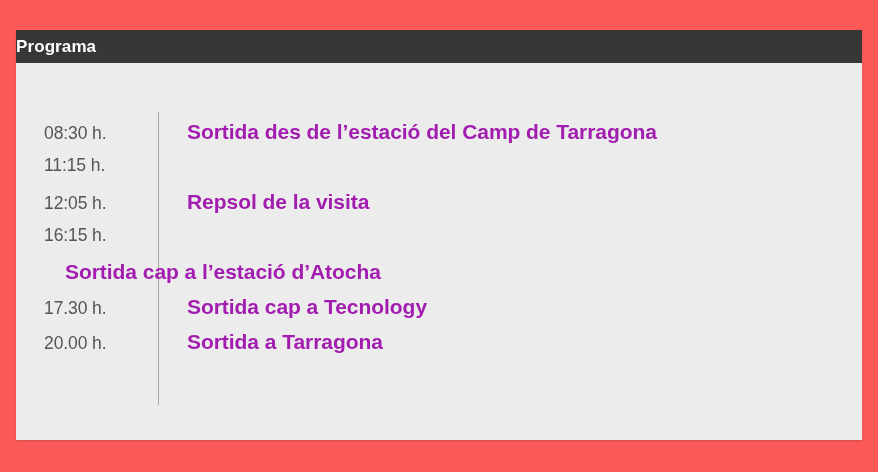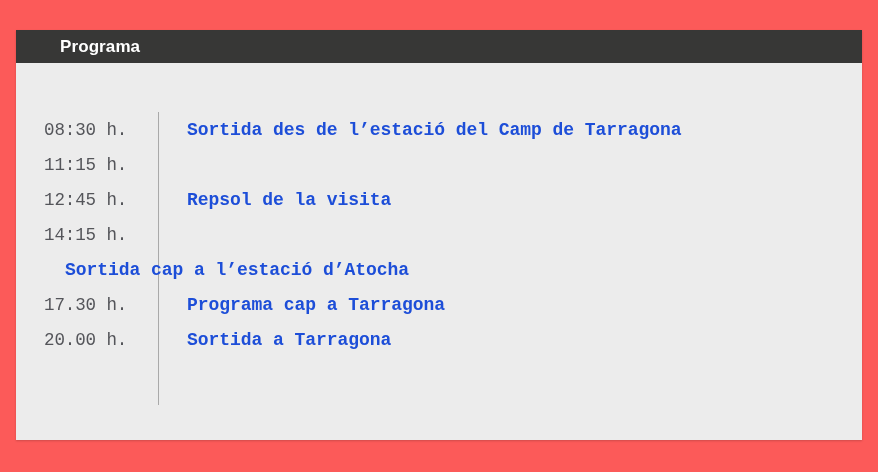--- a/index.html
+++ b/index.html
@@ -32,21 +32,20 @@
   .panel-header {
     position: absolute;
     left: 0;
     top: 0;
     width: 846px;
     height: 33px;
     background: #373736;
     display: flex;
     align-items: center;
     box-sizing: border-box;
-    padding-left: 44px;
   }
   .panel-title {
     color: #ffffff;
     font-size: 17px;
     font-weight: bold;
     letter-spacing: 0.1px;
     line-height: 1;
   }
   .schedule {
     position: absolute;
@@ -66,36 +65,35 @@
   .rows {
     position: absolute;
     left: 0;
     top: 57px;
     width: 846px;
   }
   .row {
     display: flex;
     align-items: baseline;
     height: 35px;
-    font-family: Liberation Mono, monospace;
   }
   .row-time {
     width: 122px;
     padding-left: 28px;
     box-sizing: border-box;
     color: #54555a;
     font-size: 17.5px;
     font-weight: normal;
     white-space: nowrap;
     letter-spacing: -0.1px;
   }
   .row-desc {
     padding-left: 49px;
-    color: #1d4ed8;
-    font-size: 18px;
+    color: #a21caf;
+    font-size: 21px;
     font-weight: bold;
     white-space: nowrap;
     letter-spacing: -0.05px;
   }
 </style>
 </head>
 <body>
 
 <div class="frame">
   <div class="panel">
@@ -111,36 +109,36 @@
         <div class="row">
           <span class="row-time">08:30 h.</span>
           <span class="row-desc">Sortida des de l’estació del Camp de Tarragona</span>
         </div>
 
         <div class="row">
           <span class="row-time">11:15 h.</span>
         </div>
 
         <div class="row">
-          <span class="row-time">12:45 h.</span>
+          <span class="row-time">12:05 h.</span>
           <span class="row-desc">Repsol de la visita</span>
         </div>
 
         <div class="row">
-          <span class="row-time">14:15 h.</span>
+          <span class="row-time">16:15 h.</span>
         </div>
 
 
         <div class="row">
           <span class="row-desc">Sortida cap a l’estació d’Atocha</span>
         </div>
 
         <div class="row">
           <span class="row-time">17.30 h.</span>
-          <span class="row-desc">Programa cap a Tarragona</span>
+          <span class="row-desc">Sortida cap a Tecnology</span>
         </div>
 
         <div class="row">
           <span class="row-time">20.00 h.</span>
           <span class="row-desc">Sortida a Tarragona</span>
         </div>
 
       </div>
     </div>
 

